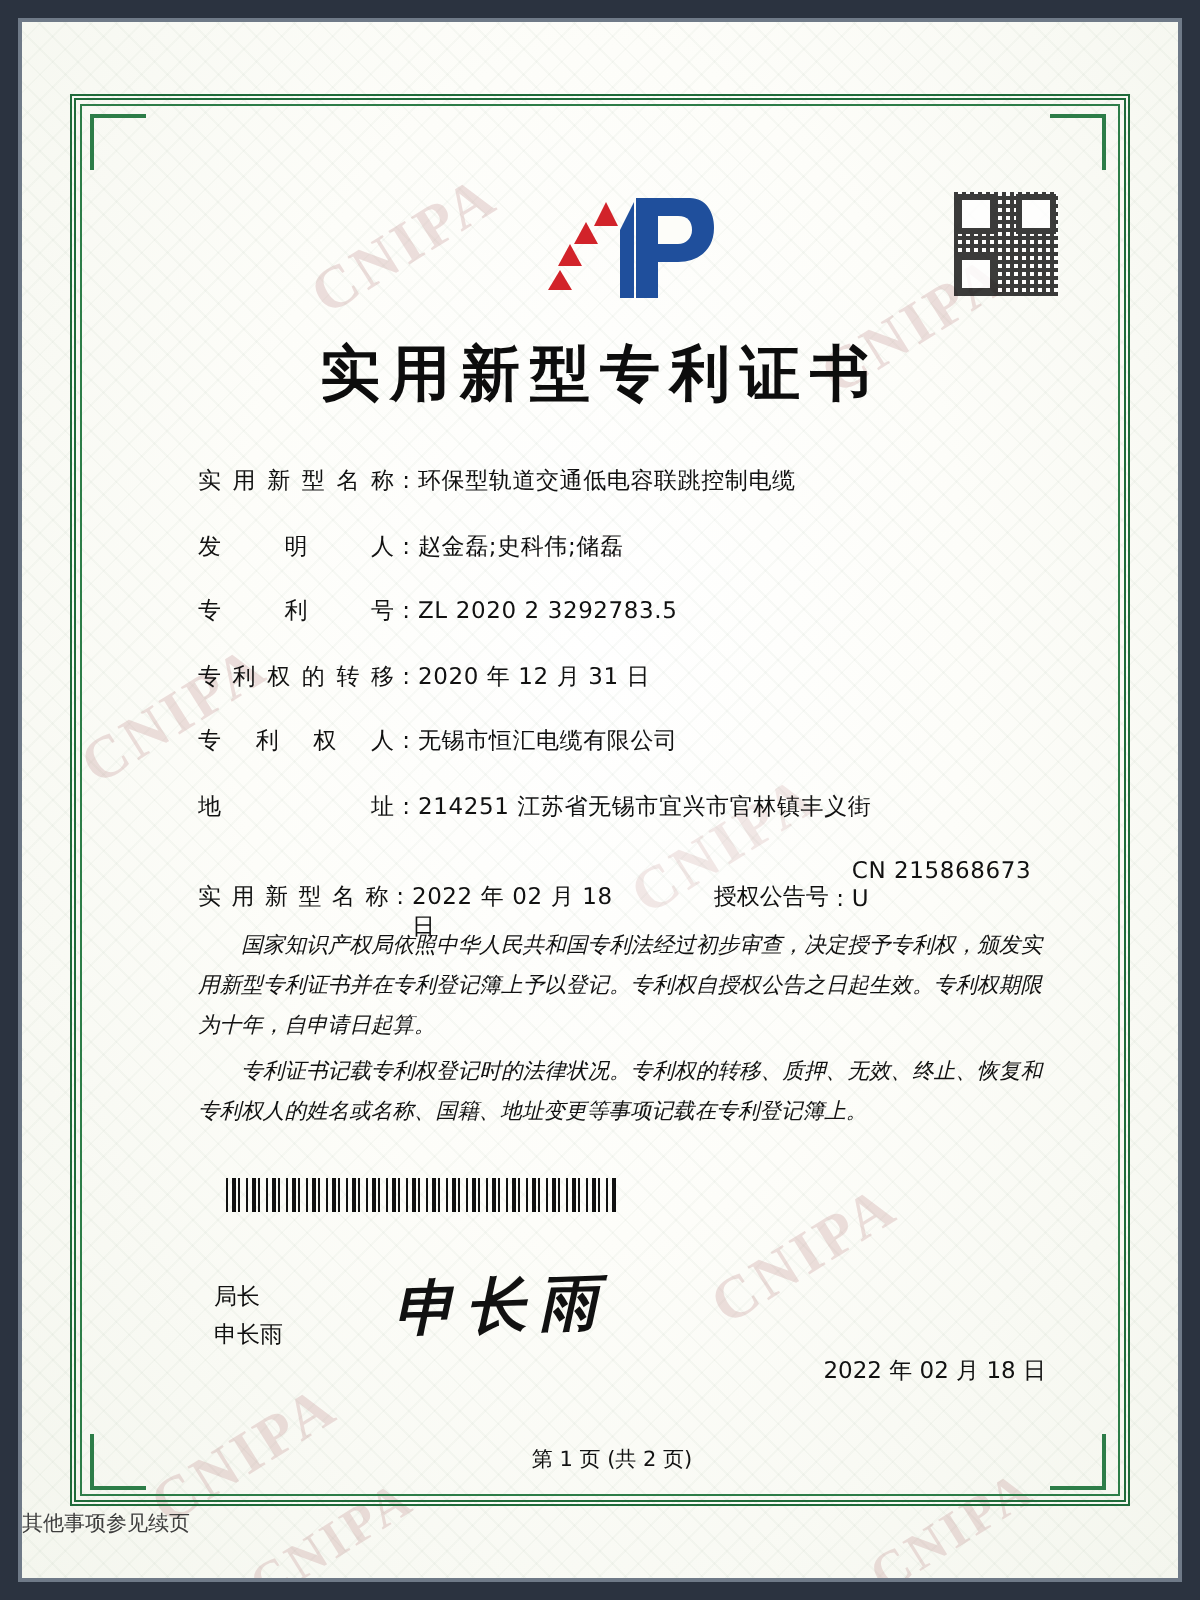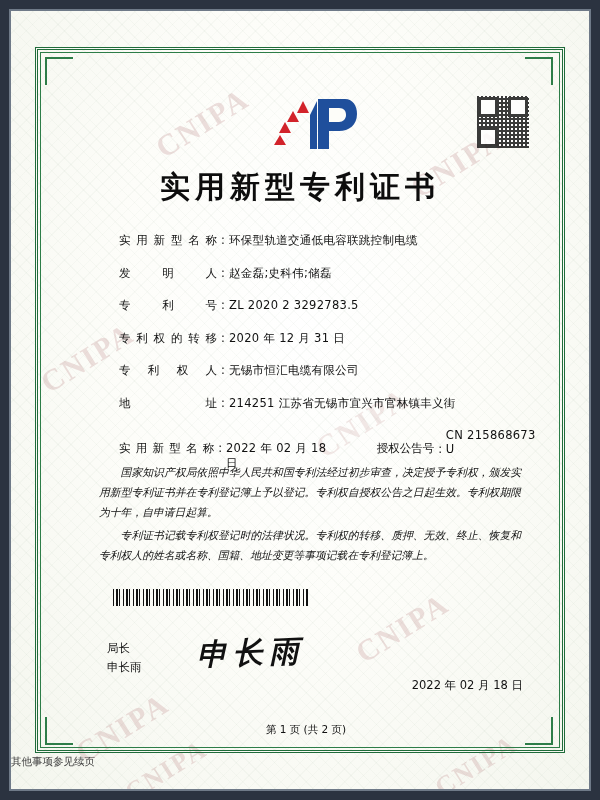--- a/index.html
+++ b/index.html
@@ -157,21 +157,20 @@
     font-size: 30px;
     letter-spacing: 5px;
     color: #0d0d0d;
   }
 
   
   .fields {
     position: absolute;
     left: 88px; top: 222px;
     width: 425px;
-    margin-left: 20px;
   }
   .field-row {
     display: flex;
     align-items: baseline;
     margin-bottom: 17.5px;
     font-size: 11.5px;
     color: #111;
   }
   .field-label {
     white-space: nowrap;

